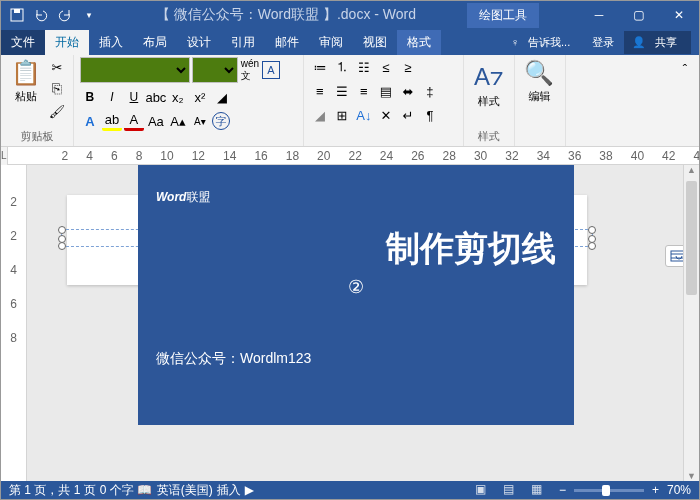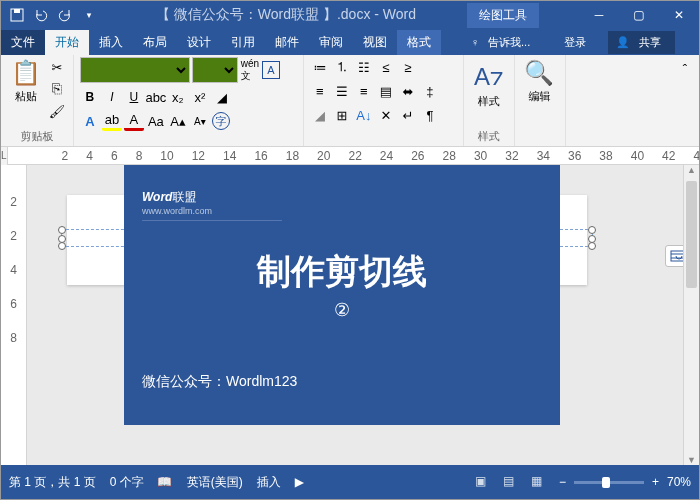--- a/index.html
+++ b/index.html
@@ -8,21 +8,21 @@
 .qat{display:flex;gap:8px;padding:0 8px}
 .qat span{width:16px;height:16px;display:flex;align-items:center;justify-content:center;cursor:pointer}
 .titletext{flex:1;text-align:center;color:#c8d4e8;font-size:14px}
 .tools{background:#3f6bb5;padding:4px 12px;color:#fff;margin-right:40px}
 .wincontrols{display:flex}
 .wincontrols span{width:40px;height:28px;display:flex;align-items:center;justify-content:center;cursor:pointer;color:#fff}
 .tabs{height:26px;background:#2b579a;display:flex;align-items:center;color:#fff}
 .tab{padding:4px 10px;cursor:pointer;font-size:12px}
 .tab.active{background:#f3f3f3;color:#0369a1}
 .tab.context{background:#3f6bb5}
-.tabright{margin-left:auto;display:flex;align-items:center;gap:16px;padding-right:24px}
+.tabright{margin-left:auto;display:flex;align-items:center;gap:4px;padding-right:8px}
 .tabright span{padding:4px 6px;cursor:pointer;font-size:11px}
 .ribbon{height:92px;background:#f3f3f3;display:flex;border-bottom:1px solid #d4d4d4}
 .group{display:flex;flex-direction:column;padding:2px 6px;border-right:1px solid #e1e1e1}
 .group-content{flex:1;display:flex;align-items:flex-start;gap:2px}
 .group-label{font-size:11px;color:#666;text-align:center;padding-top:2px}
 .bigbtn{display:flex;flex-direction:column;align-items:center;padding:2px 4px;cursor:pointer;gap:2px}
 .bigicon{font-size:24px}
 .col{display:flex;flex-direction:column;gap:2px}
 .row{display:flex;gap:2px;align-items:center}
 .smbtn{width:20px;height:20px;display:flex;align-items:center;justify-content:center;cursor:pointer;font-size:13px;border-radius:2px}
@@ -30,31 +30,31 @@
 .squarebox{width:18px;height:18px;border:1px solid #1e4e9c;display:flex;align-items:center;justify-content:center;font-size:11px;color:#1e4e9c}
 .rulerbar{height:18px;background:#fff;border-bottom:1px solid #d4d4d4;display:flex;align-items:center}
 .rulerL{width:26px;height:18px;background:#f3f3f3;border-right:1px solid #d4d4d4;color:#666;font-size:10px;display:flex;align-items:center;justify-content:center}
 .ruler{flex:1;font-size:9px;color:#666;padding-left:54px;display:flex;gap:18px}
 .body{flex:1;display:flex;background:#eaeaea;overflow:hidden;position:relative}
 .vruler{width:26px;background:#fff;border-right:1px solid #d4d4d4;font-size:9px;color:#666;display:flex;flex-direction:column;align-items:center;padding-top:30px;gap:20px}
 .canvas{flex:1;position:relative;padding:10px 40px}
 .page{width:520px;height:90px;background:#fff;box-shadow:0 1px 3px rgba(0,0,0,0.2);margin-top:20px;position:relative}
 .shape{position:absolute;top:34px;left:-6px;right:-6px;height:18px;border:1px dashed #7da2d6}
 .handle{position:absolute;width:8px;height:8px;background:#fff;border:1px solid #666;border-radius:50%}
-.overlay{position:absolute;left:123px;top:0;width:436px;height:260px;background:#2d5698;color:#fff;z-index:5;padding:18px}
+.overlay{position:absolute;left:137px;top:0;width:436px;height:260px;background:#2d5698;color:#fff;z-index:5;padding:18px}
 .overlay .logo{font-size:20px}
 .overlay .sub{font-size:9px;color:#b8c8e0;border-bottom:1px solid #5576b0;padding-bottom:4px;width:140px}
-.overlay .big{font-size:34px;font-weight:bold;text-align:center;margin-top:28px}
+.overlay .big{font-size:34px;font-weight:bold;text-align:right;margin-top:20px}
 .overlay .circ{font-size:18px;text-align:center;margin-top:4px}
 .overlay .foot{font-size:14px;margin-top:52px}
 .sidefloat{position:absolute;right:8px;top:80px;width:26px;height:22px;background:#fff;border:1px solid #c0c0c0;border-radius:3px;display:flex;align-items:center;justify-content:center;cursor:pointer}
 .vscroll{position:absolute;right:0;top:0;bottom:0;width:16px;background:#f0f0f0;border-left:1px solid #d4d4d4}
 .vscroll .track{position:absolute;top:16px;bottom:16px;left:2px;right:2px}
 .vscroll .thumb{position:absolute;top:0;height:40%;left:0;right:0;background:#cdcdcd;border-radius:2px}
-.statusbar{height:34px;background:#2b579a;color:#fff;display:flex;align-items:center;padding:0 8px;gap:14px;font-size:11px}
+.statusbar{height:18px;background:#2b579a;color:#fff;display:flex;align-items:center;padding:0 8px;gap:4px;font-size:11px}
 .statusbar .right{margin-left:auto;display:flex;align-items:center;gap:8px}
 .viewbtn{width:20px;height:16px;cursor:pointer;opacity:0.8}
 .zoomslider{width:70px;height:3px;background:#6a8bc0;position:relative}
 .zoomslider::after{content:"";position:absolute;left:40%;top:-4px;width:8px;height:11px;background:#fff;border-radius:2px}
 svg{pointer-events:none}
 </style>
 </head>
 <body>
 
 <div class="titlebar">
@@ -254,21 +254,20 @@
         <span class="handle" style="left:-4px;top:5px"></span>
         <span class="handle" style="right:-4px;top:-4px"></span>
         <span class="handle" style="right:-4px;bottom:-4px"></span>
         <span class="handle" style="right:-4px;top:5px"></span>
       </div>
     </div>
   </div>
 
   <div class="overlay">
     <div class="logo"><b><i>Word</i></b><span>联盟</span></div>
-    <div class="sub">www.wordlm.com</div>
     <div class="big">制作剪切线</div>
     <div class="circ">②</div>
     <div class="foot">微信公众号：Wordlm123</div>
   </div>
 
   <div class="sidefloat">
     <svg width="16" height="12">
         <rect x="1" y="1" width="14" height="10" fill="none" stroke="#2b579a"></rect>
         <path d="M1 4 H15 M1 8 H15" stroke="#2b579a"></path>
         <path d="M12 6 A3 3 0 0 1 6 6" fill="none" stroke="#2b579a"></path>

